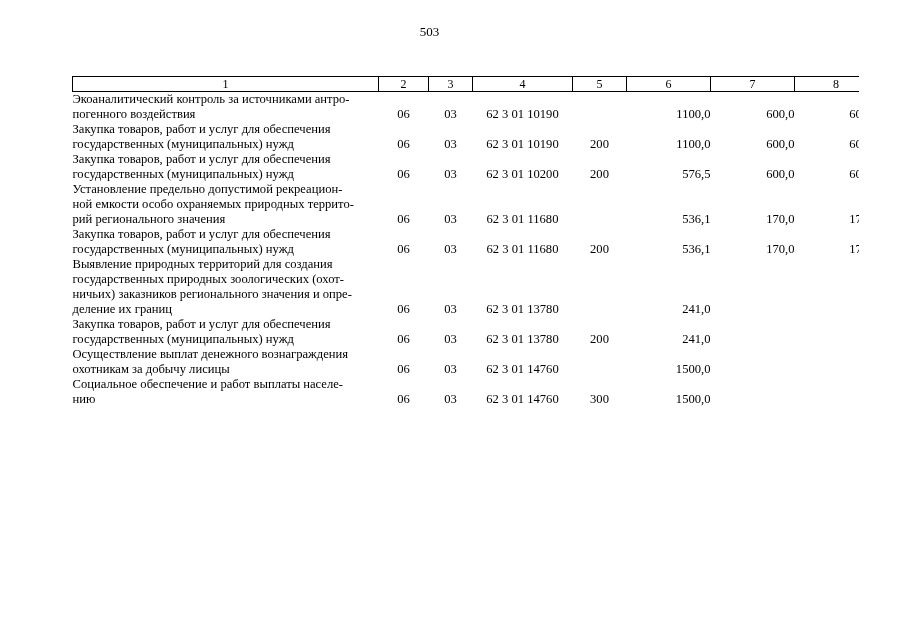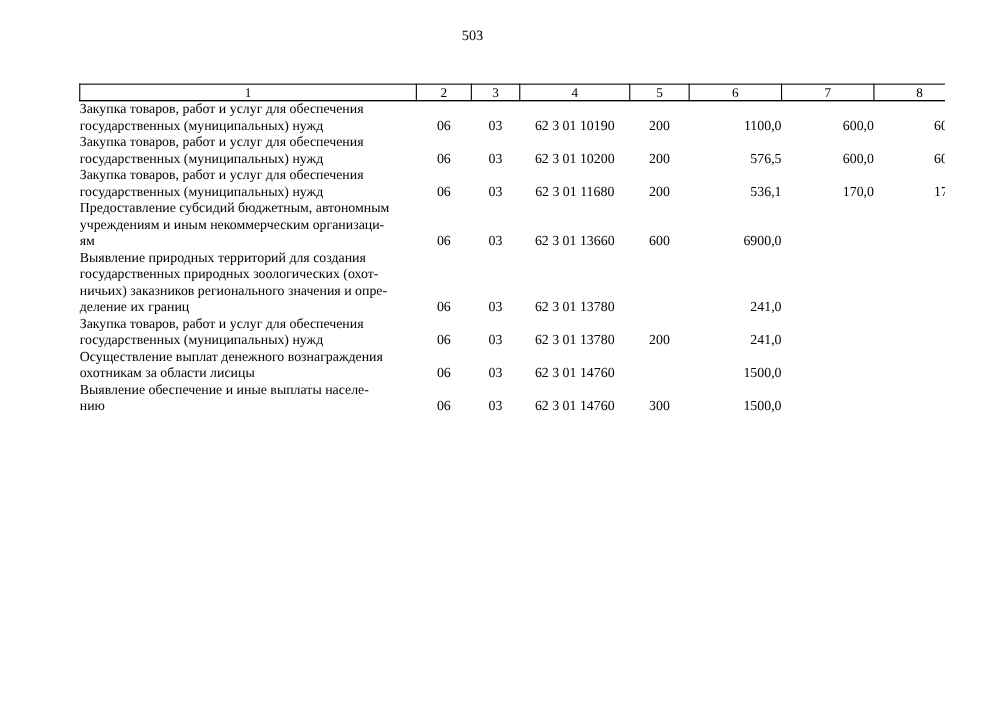--- a/index.html
+++ b/index.html
@@ -86,63 +86,74 @@
           <th>3</th>
           <th>4</th>
           <th>5</th>
           <th>6</th>
           <th>7</th>
           <th>8</th>
         </tr>
     </thead>
     <tbody>
         <tr>
-          <td class="c-name">Закупка товаров, работ и услуг для обеспечения
-государственных (муниципальных) нужд</td>
+          <td class="c-name">Экоаналитический контроль за источниками антро-
+погенного воздействия</td>
           <td class="c-center">06</td>
           <td class="c-center">03</td>
           <td class="c-center">62 3 01 10190</td>
-          <td class="c-center">200</td>
+          <td class="c-center"></td>
           <td class="c-amount">1100,0</td>
           <td class="c-amount">600,0</td>
           <td class="c-amount">600,0</td>
         </tr>
         <tr>
           <td class="c-name">Закупка товаров, работ и услуг для обеспечения
 государственных (муниципальных) нужд</td>
           <td class="c-center">06</td>
           <td class="c-center">03</td>
+          <td class="c-center">62 3 01 10190</td>
+          <td class="c-center">200</td>
+          <td class="c-amount">1100,0</td>
+          <td class="c-amount">600,0</td>
+          <td class="c-amount">600,0</td>
+        </tr>
+        <tr>
+          <td class="c-name">Закупка товаров, работ и услуг для обеспечения
+государственных (муниципальных) нужд</td>
+          <td class="c-center">06</td>
+          <td class="c-center">03</td>
           <td class="c-center">62 3 01 10200</td>
           <td class="c-center">200</td>
           <td class="c-amount">576,5</td>
           <td class="c-amount">600,0</td>
           <td class="c-amount">600,0</td>
         </tr>
         <tr>
-          <td class="c-name">Закупка товаров, работ и услуг для обеспечения
-государственных (муниципальных) нужд</td>
+          <td class="c-name">Установление предельно допустимой рекреацион-
+ной емкости особо охраняемых природных террито-
+рий регионального значения</td>
           <td class="c-center">06</td>
           <td class="c-center">03</td>
           <td class="c-center">62 3 01 11680</td>
-          <td class="c-center">200</td>
+          <td class="c-center"></td>
           <td class="c-amount">536,1</td>
           <td class="c-amount">170,0</td>
           <td class="c-amount">170,0</td>
         </tr>
         <tr>
-          <td class="c-name">Предоставление субсидий бюджетным, автономным
-учреждениям и иным некоммерческим организаци-
-ям</td>
-          <td class="c-center">06</td>
-          <td class="c-center">03</td>
-          <td class="c-center">62 3 01 13660</td>
-          <td class="c-center">600</td>
-          <td class="c-amount">6900,0</td>
-          <td class="c-amount"></td>
-          <td class="c-amount"></td>
+          <td class="c-name">Закупка товаров, работ и услуг для обеспечения
+государственных (муниципальных) нужд</td>
+          <td class="c-center">06</td>
+          <td class="c-center">03</td>
+          <td class="c-center">62 3 01 11680</td>
+          <td class="c-center">200</td>
+          <td class="c-amount">536,1</td>
+          <td class="c-amount">170,0</td>
+          <td class="c-amount">170,0</td>
         </tr>
         <tr>
           <td class="c-name">Выявление природных территорий для создания
 государственных природных зоологических (охот-
 ничьих) заказников регионального значения и опре-
 деление их границ</td>
           <td class="c-center">06</td>
           <td class="c-center">03</td>
           <td class="c-center">62 3 01 13780</td>
           <td class="c-center"></td>
@@ -156,31 +167,31 @@
           <td class="c-center">06</td>
           <td class="c-center">03</td>
           <td class="c-center">62 3 01 13780</td>
           <td class="c-center">200</td>
           <td class="c-amount">241,0</td>
           <td class="c-amount"></td>
           <td class="c-amount"></td>
         </tr>
         <tr>
           <td class="c-name">Осуществление выплат денежного вознаграждения
-охотникам за области лисицы</td>
+охотникам за добычу лисицы</td>
           <td class="c-center">06</td>
           <td class="c-center">03</td>
           <td class="c-center">62 3 01 14760</td>
           <td class="c-center"></td>
           <td class="c-amount">1500,0</td>
           <td class="c-amount"></td>
           <td class="c-amount"></td>
         </tr>
         <tr>
-          <td class="c-name">Выявление обеспечение и иные выплаты населе-
+          <td class="c-name">Социальное обеспечение и работ выплаты населе-
 нию</td>
           <td class="c-center">06</td>
           <td class="c-center">03</td>
           <td class="c-center">62 3 01 14760</td>
           <td class="c-center">300</td>
           <td class="c-amount">1500,0</td>
           <td class="c-amount"></td>
           <td class="c-amount"></td>
         </tr>
       </tbody>

